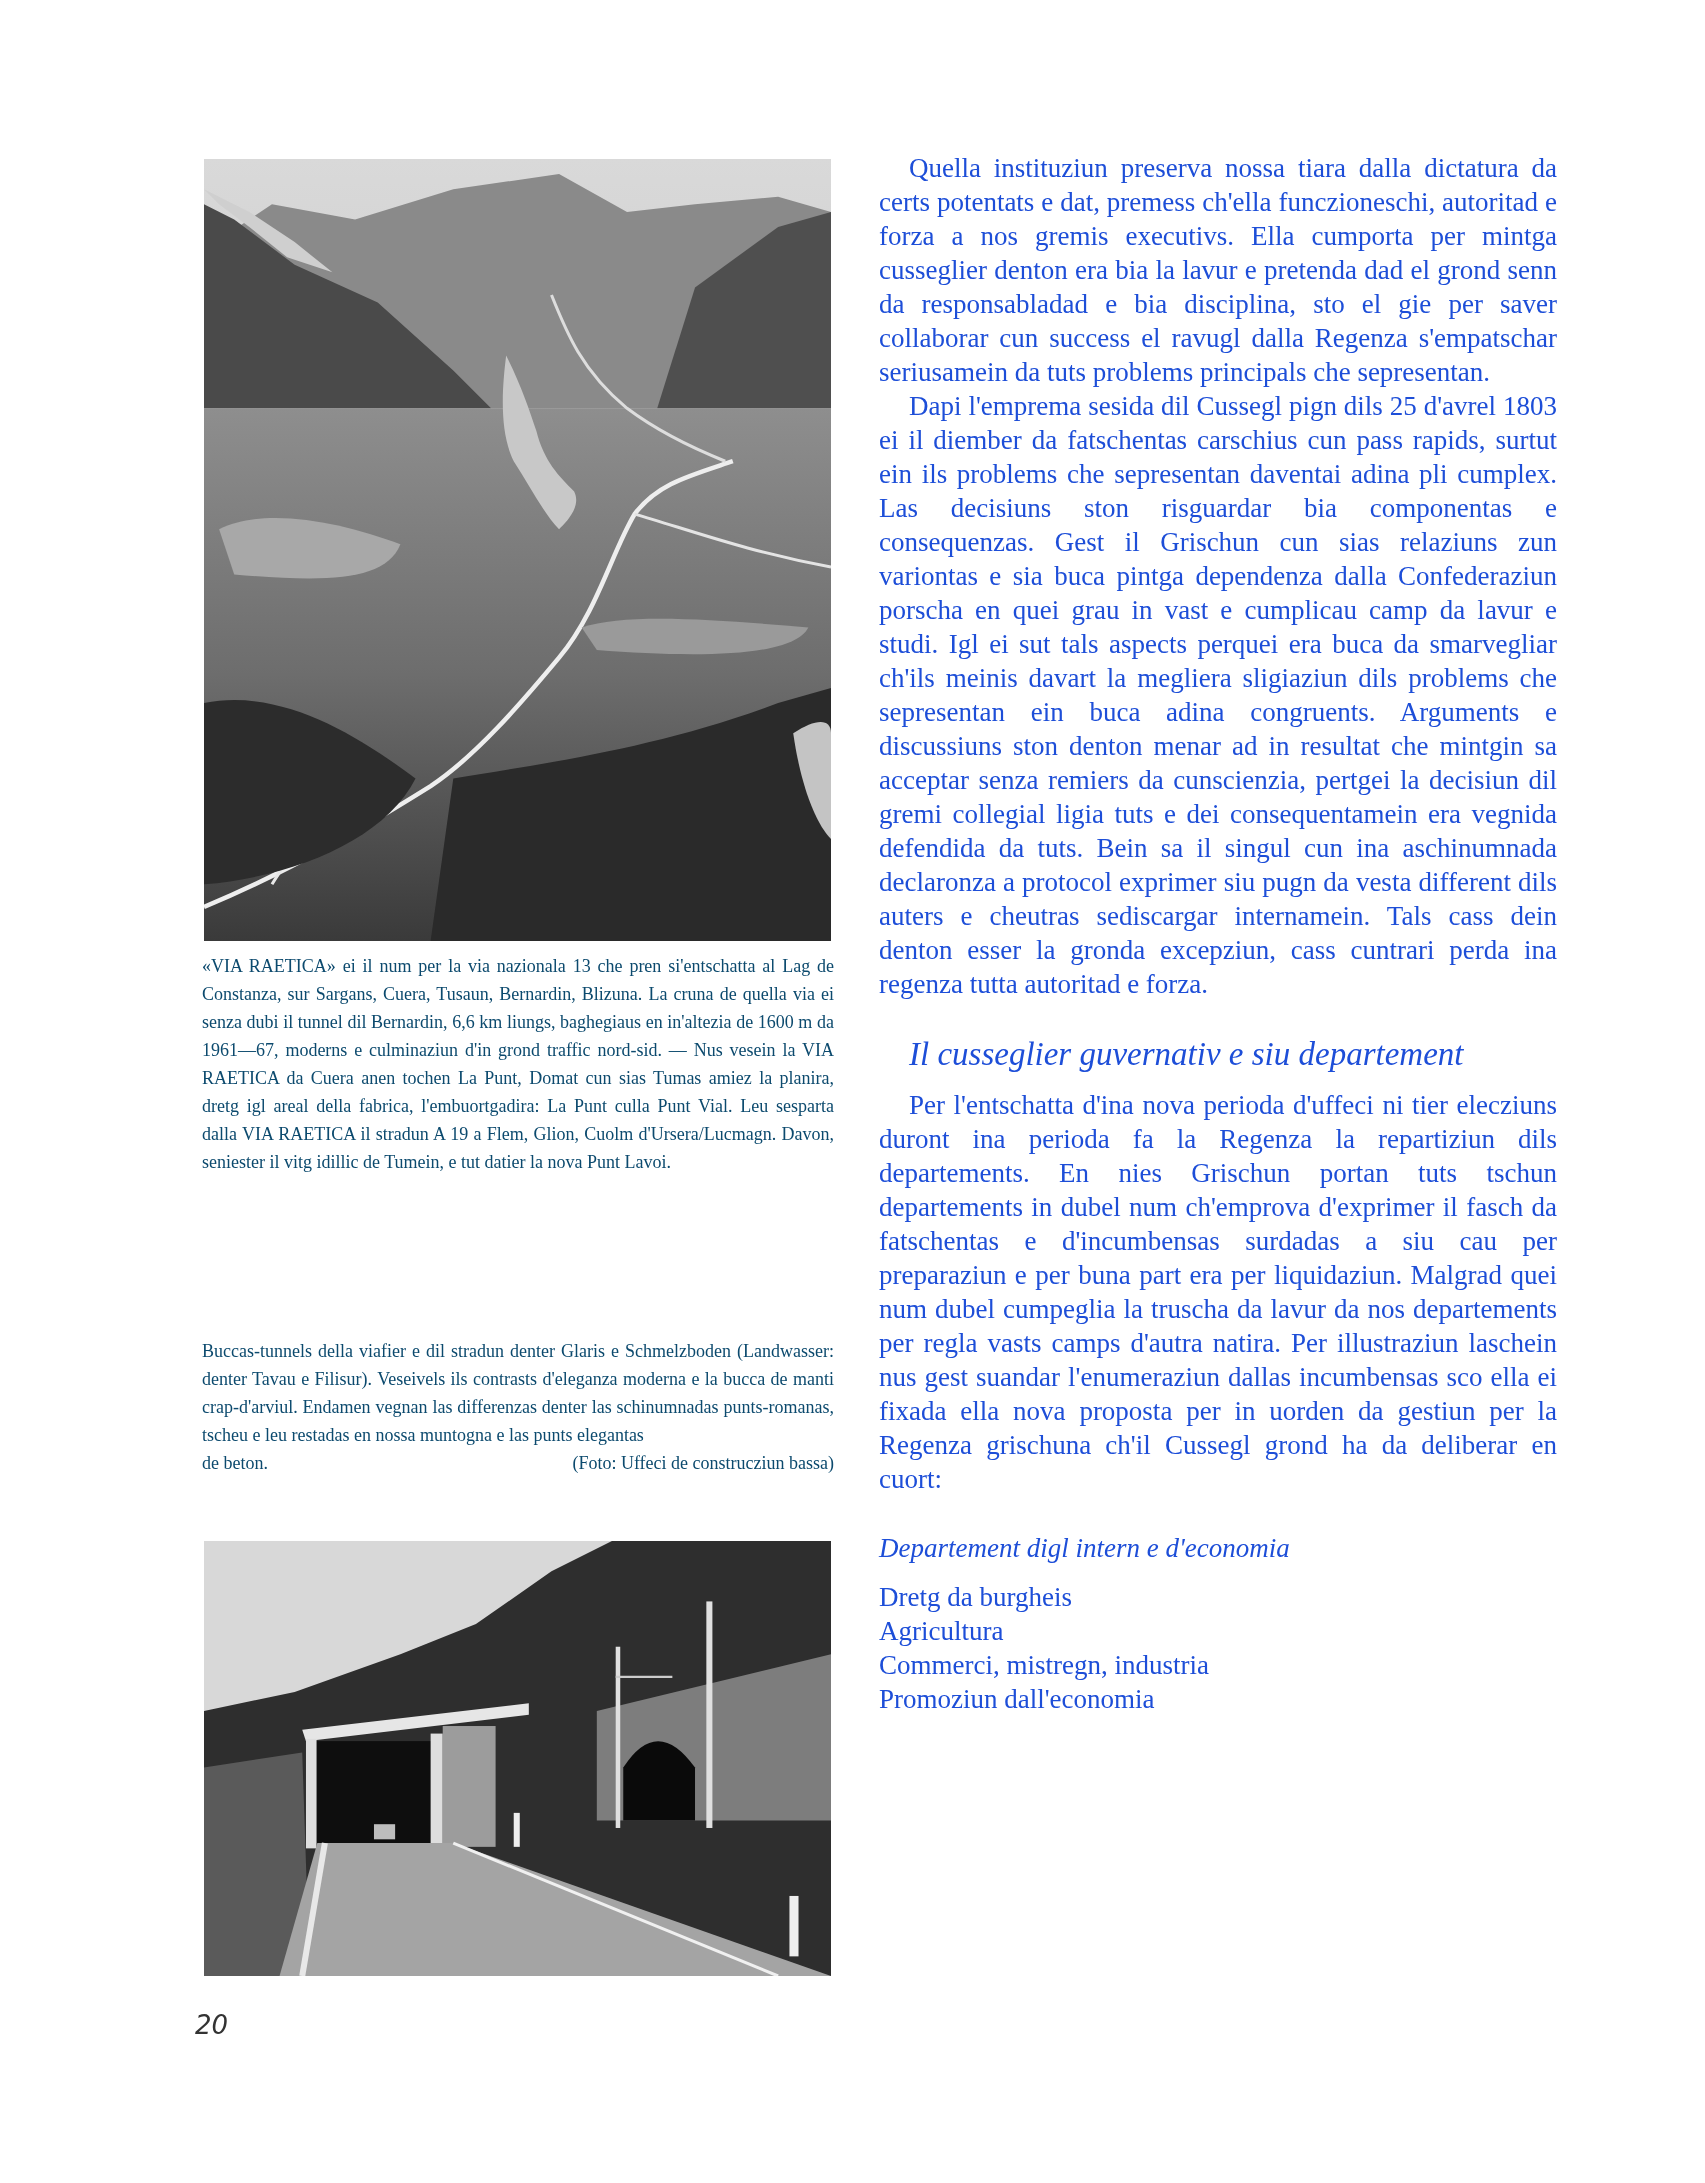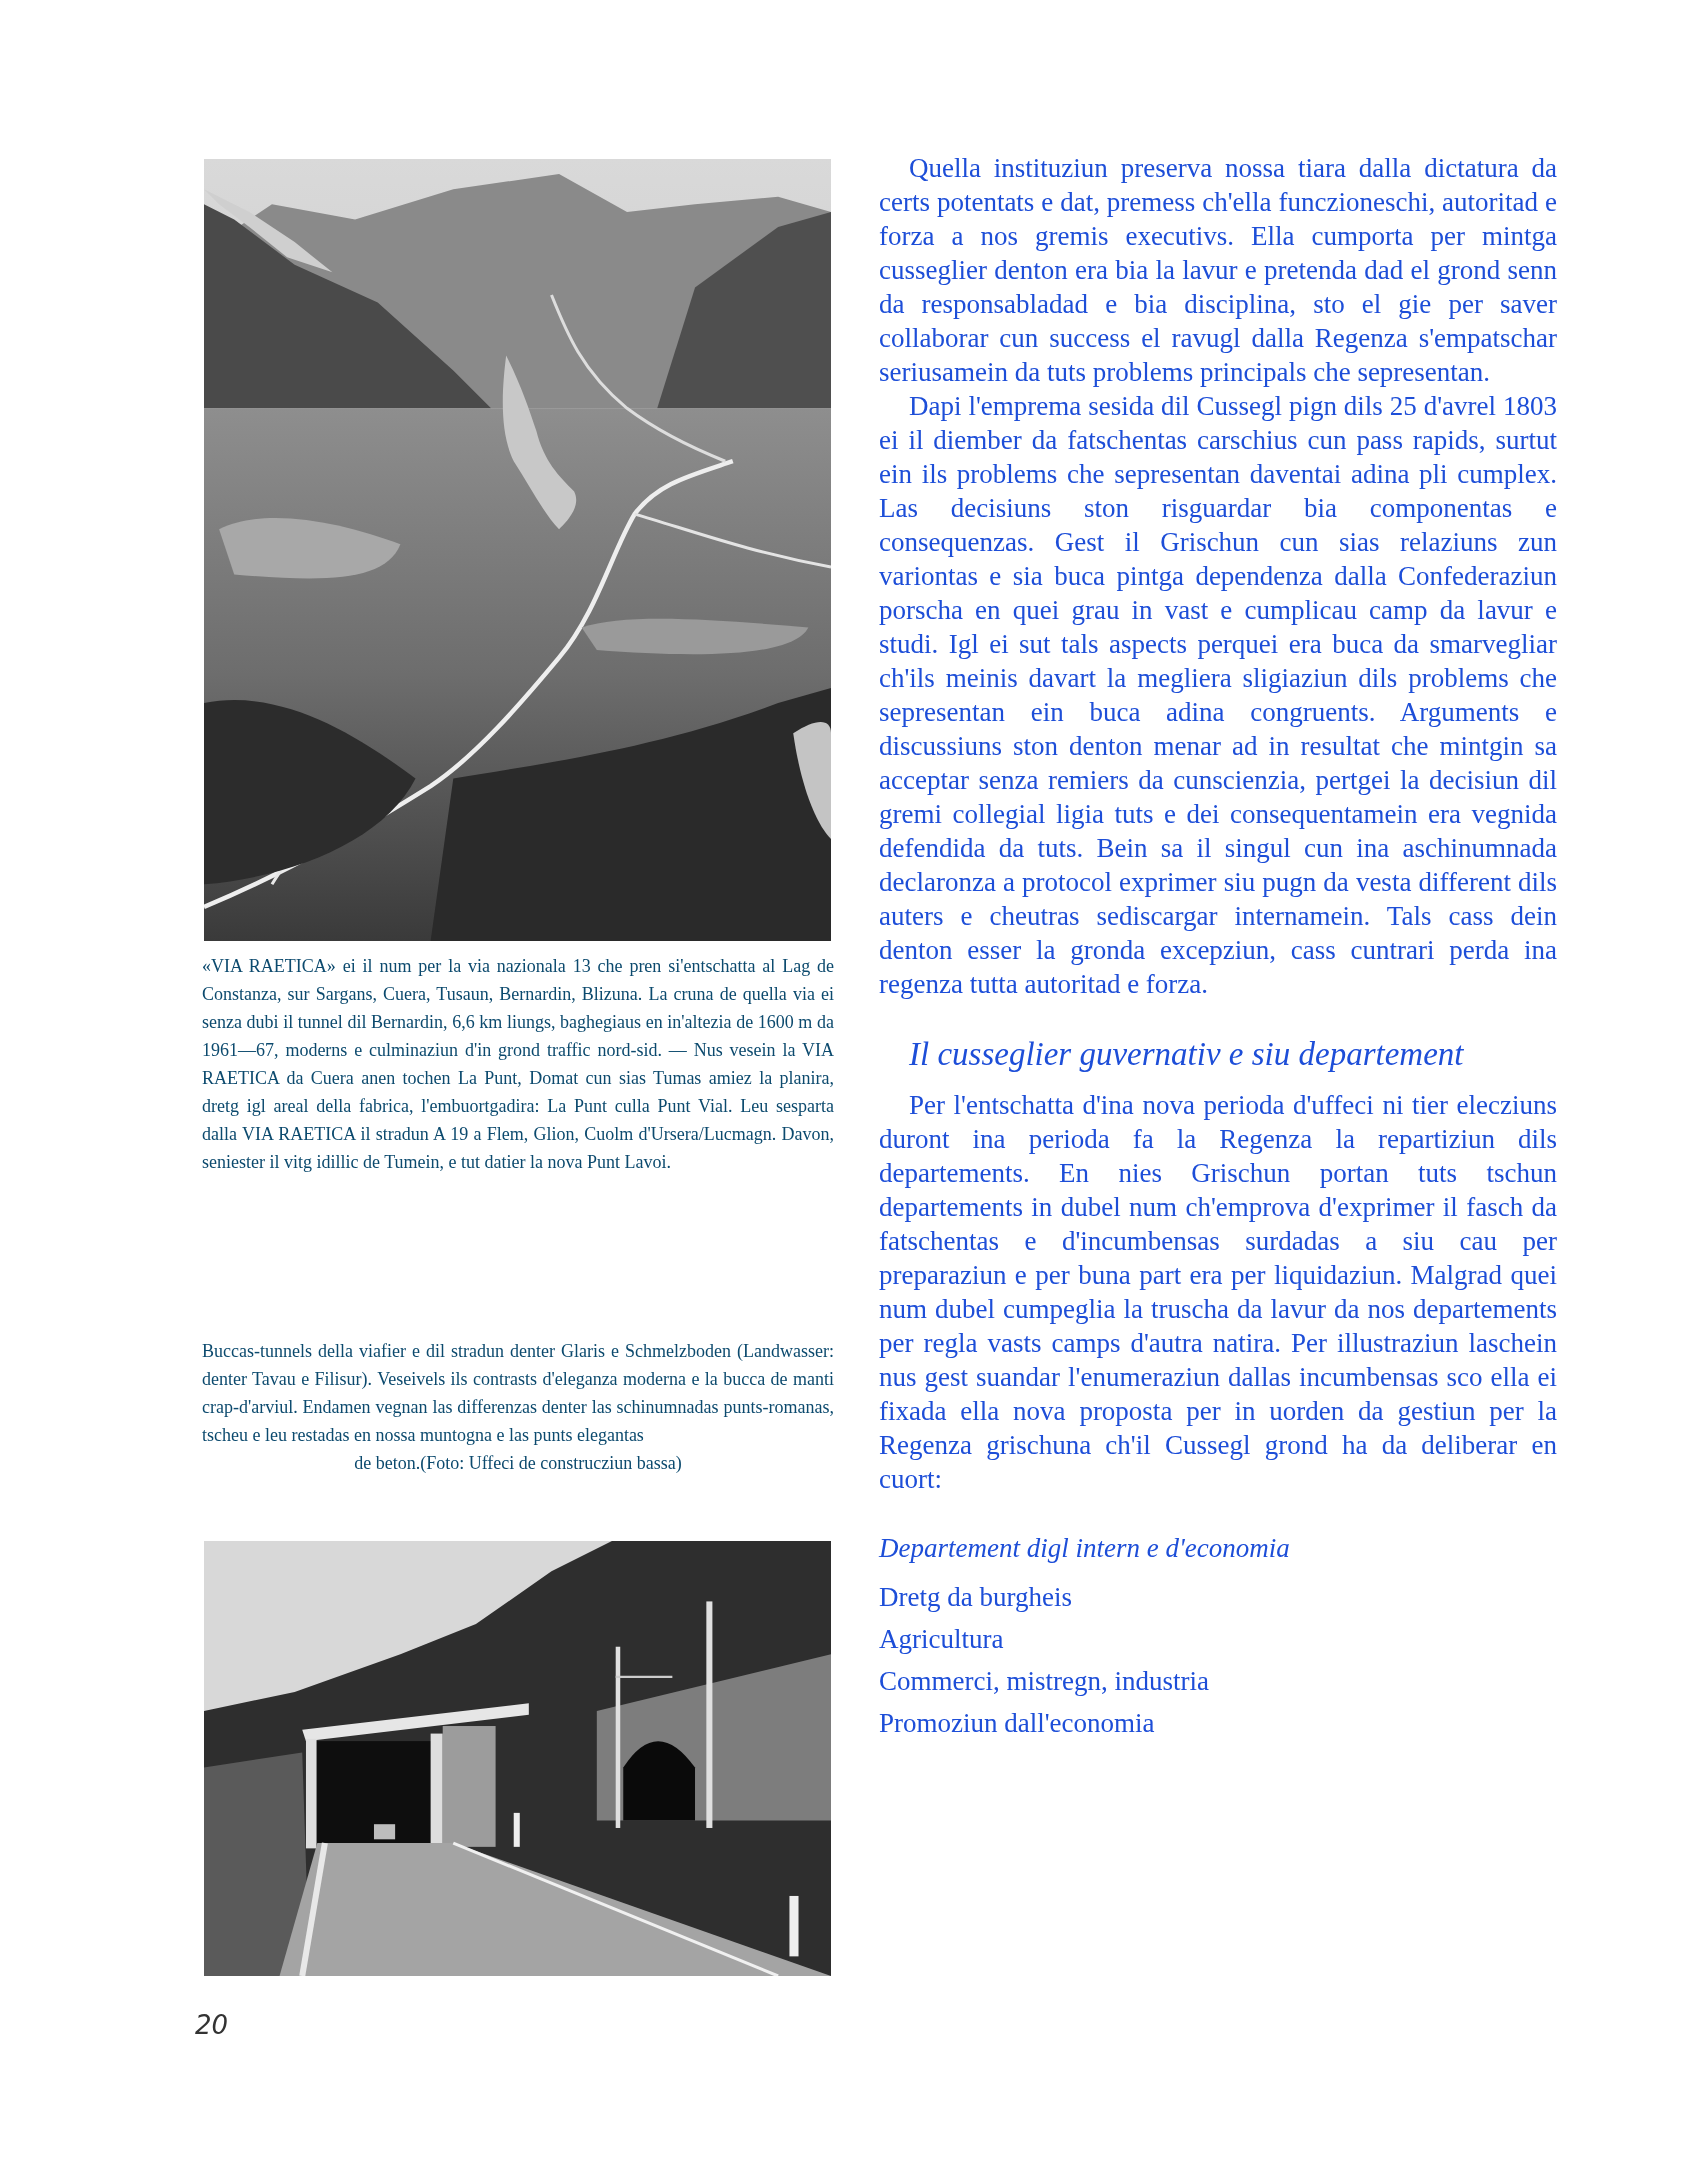--- a/index.html
+++ b/index.html
@@ -40,21 +40,21 @@
       font-size: 18px;
       line-height: 28px;
       text-align: justify;
       color: #0c4a6e;
     }
     .caption p { margin: 0; }
     .caption-1 { top: 952px; }
     .caption-2 { top: 1337px; }
     .credit-line {
       display: flex;
-      justify-content: center;
+      justify-content: space-between;
     }
 
     .page-number {
       position: absolute;
       left: 195px;
       top: 2010px;
       font-size: 26px;
       font-family: "DejaVu Sans", sans-serif;
       color: #333;
       font-style: italic;
@@ -85,21 +85,20 @@
       font-style: italic;
       margin: 35px 0 15px 0;
     }
     .dept-list {
       list-style: none;
       margin: 0;
       padding: 0;
     }
     .dept-list li {
       line-height: 34px;
-      margin-top: 8px;
     }
   </style>
 </head>
 <body>
 
 <div class="page">
 
   <div class="photo photo-valley">
     <svg viewBox="0 0 830 1035" preserveAspectRatio="none">
       <defs>

